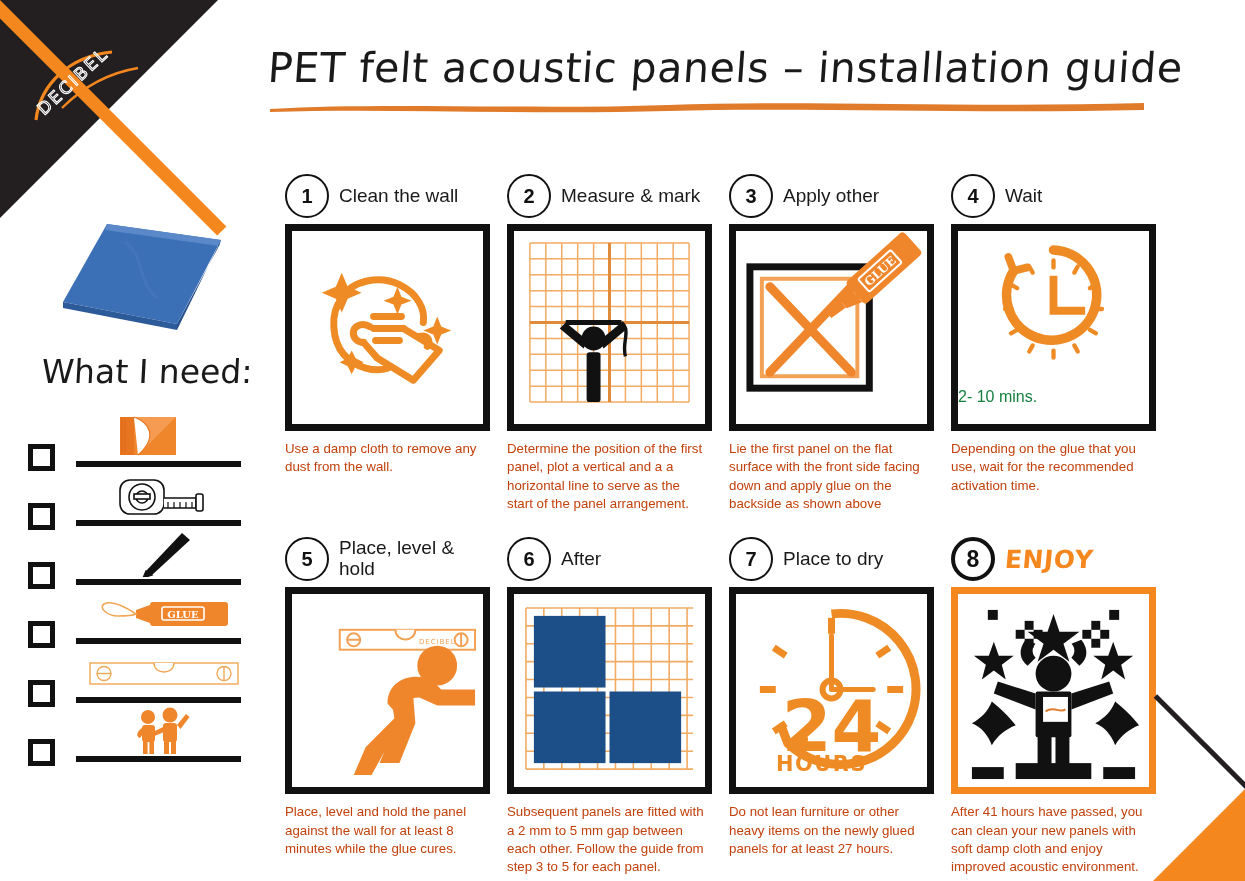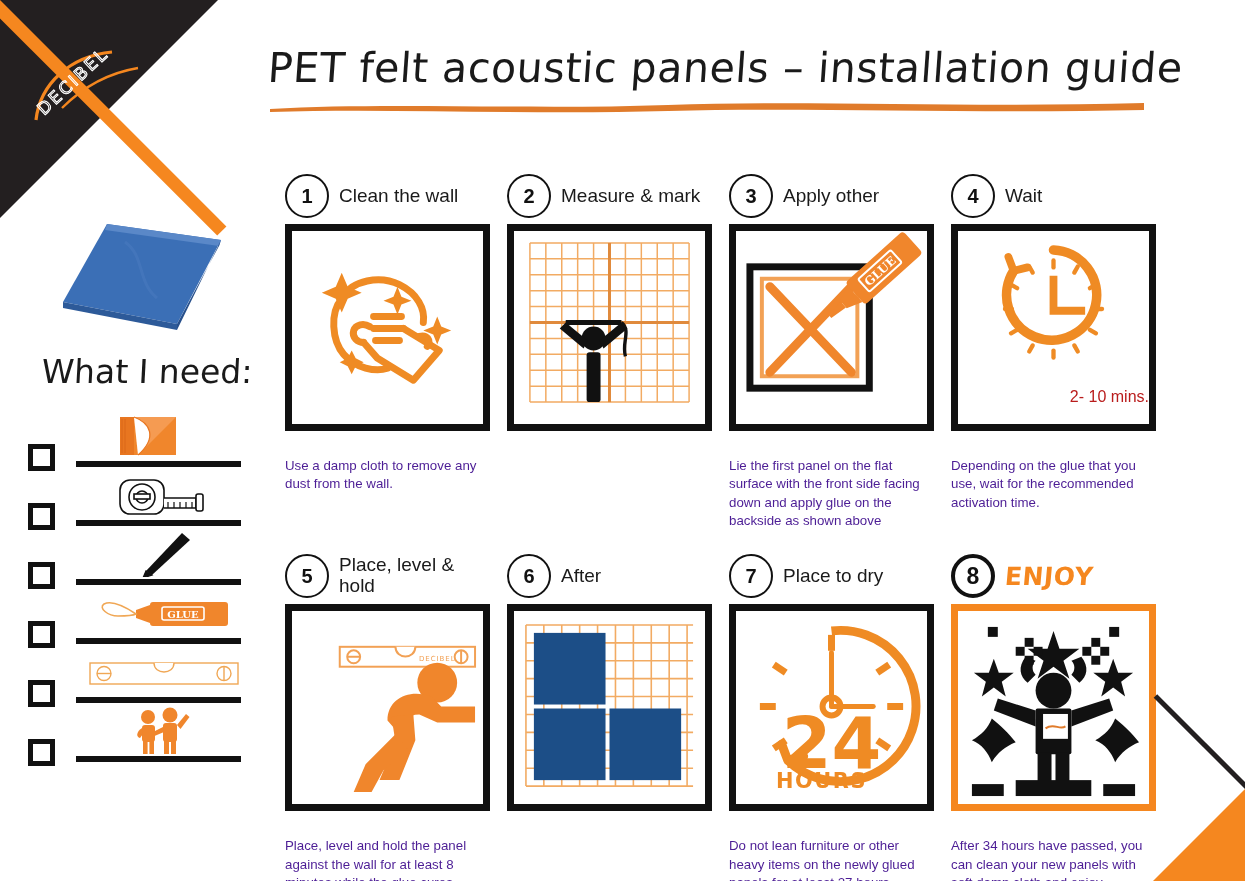--- a/index.html
+++ b/index.html
@@ -177,33 +177,33 @@
     box-sizing: border-box;
     background: #fff;
     position: relative;
     overflow: hidden;
   }
   .step-box.accent {
     border-color: #f5871f;
   }
   .step-box svg { display: block; }
   .step-cap {
-    margin-top: 26px;
+    margin-top: 9px;
     font-size: 13.3px;
     line-height: 1.38;
-    color: #4c1d95;
+    color: #c2410c;
     width: 200px;
   }
   .row2 { margin-top: 18px; }
   .wait-text {
     position: absolute;
     bottom: 18px; left: 0; right: 0;
-    text-align: right;
+    text-align: left;
     font-size: 16px;
-    color: #b91c1c;
+    color: #15803d;
   }
 </style>
 </head>
 <body>
 
 <div id="page">
 
   <div class="corner-tl"></div>
   <div class="corner-tl-stripe"></div>
 
@@ -373,20 +373,21 @@
             <g fill="#111">
               <circle cx="80" cy="108" r="12"></circle>
               <rect x="73" y="122" width="14" height="50" rx="3"></rect>
               <path d="M52 92 L74 110 L70 118 L46 98 Z"></path>
               <path d="M108 92 L86 110 L90 118 L114 98 Z"></path>
             </g>
             <path d="M52 92 H108" stroke="#111" stroke-width="5" fill="none"></path>
             <path d="M108 92 C118 100, 108 112, 112 126" stroke="#111" stroke-width="3.4" fill="none"></path>
           </svg>
         </div>
+        <div class="step-cap">Determine the position of the first panel, plot a vertical and a a horizontal line to serve as the start of the panel arrangement.</div>
       </div>
 
       <div class="step">
         <div class="step-head">
           <div class="step-num">3</div>
           <div class="step-label">Apply other</div>
         </div>
         <div class="step-box">
           <svg viewBox="0 0 192 194" width="191" height="193">
             <rect x="14" y="36" width="120" height="122" fill="none" stroke="#111" stroke-width="7"></rect>
@@ -476,20 +477,21 @@
           <svg viewBox="0 0 192 194" width="191" height="193">
             <g stroke="#f2ab63" stroke-width="1.6">
               <path d="M12 14 H180 M12 32 H180 M12 50 H180 M12 68 H180 M12 86 H180 M12 104 H180 M12 122 H180 M12 140 H180 M12 158 H180 M12 176 H180"></path>
               <path d="M12 14 V176 M30 14 V176 M48 14 V176 M66 14 V176 M84 14 V176 M102 14 V176 M120 14 V176 M138 14 V176 M156 14 V176 M174 14 V176"></path>
             </g>
             <rect x="20" y="22" width="72" height="72" fill="#1c4e87"></rect>
             <rect x="20" y="98" width="72" height="72" fill="#1c4e87"></rect>
             <rect x="96" y="98" width="72" height="72" fill="#1c4e87"></rect>
           </svg>
         </div>
+        <div class="step-cap">Subsequent panels are fitted with a 2 mm to 5 mm gap between each other. Follow the guide from step 3 to 5 for each panel.</div>
       </div>
 
       <div class="step">
         <div class="step-head">
           <div class="step-num">7</div>
           <div class="step-label">Place to dry</div>
         </div>
         <div class="step-box">
           <svg viewBox="0 0 192 194" width="191" height="193">
             <path d="M96 20 A76 76 0 1 1 52 150" fill="none" stroke="#ef8b24" stroke-width="9"></path>
@@ -547,21 +549,21 @@
               <rect x="134" y="45" width="9" height="9"></rect>
                 <rect x="143" y="36" width="9" height="9"></rect>
               <rect x="30" y="16" width="10" height="10"></rect>
                 <rect x="152" y="16" width="10" height="10"></rect>
               <rect x="58" y="170" width="76" height="16"></rect>
               <rect x="14" y="174" width="32" height="12"></rect>
               <rect x="146" y="174" width="32" height="12"></rect>
             </g>
           </svg>
         </div>
-        <div class="step-cap">After 34 hours have passed, you can clean your new panels with soft damp cloth and enjoy improved acoustic environment.</div>
+        <div class="step-cap">After 41 hours have passed, you can clean your new panels with soft damp cloth and enjoy improved acoustic environment.</div>
       </div>
     </div>
   </div>
 
   <div class="corner-br"></div>
   <div class="corner-br-stripe"></div>
 
 </div>
 
 </body></html>

